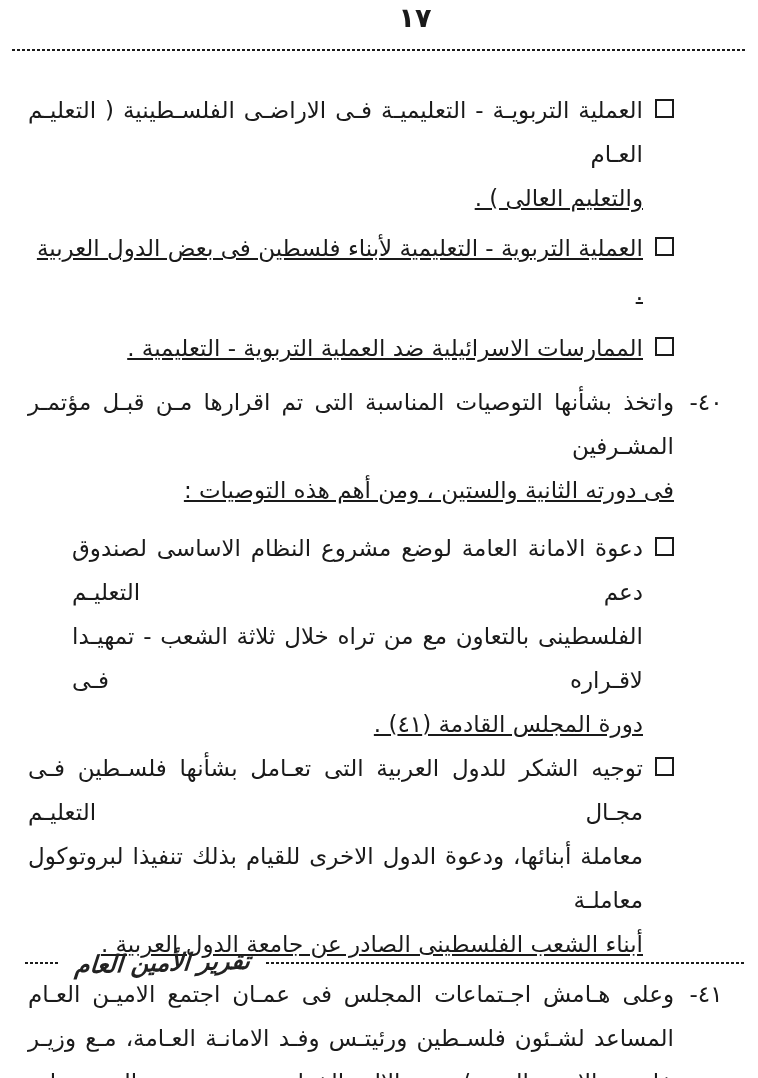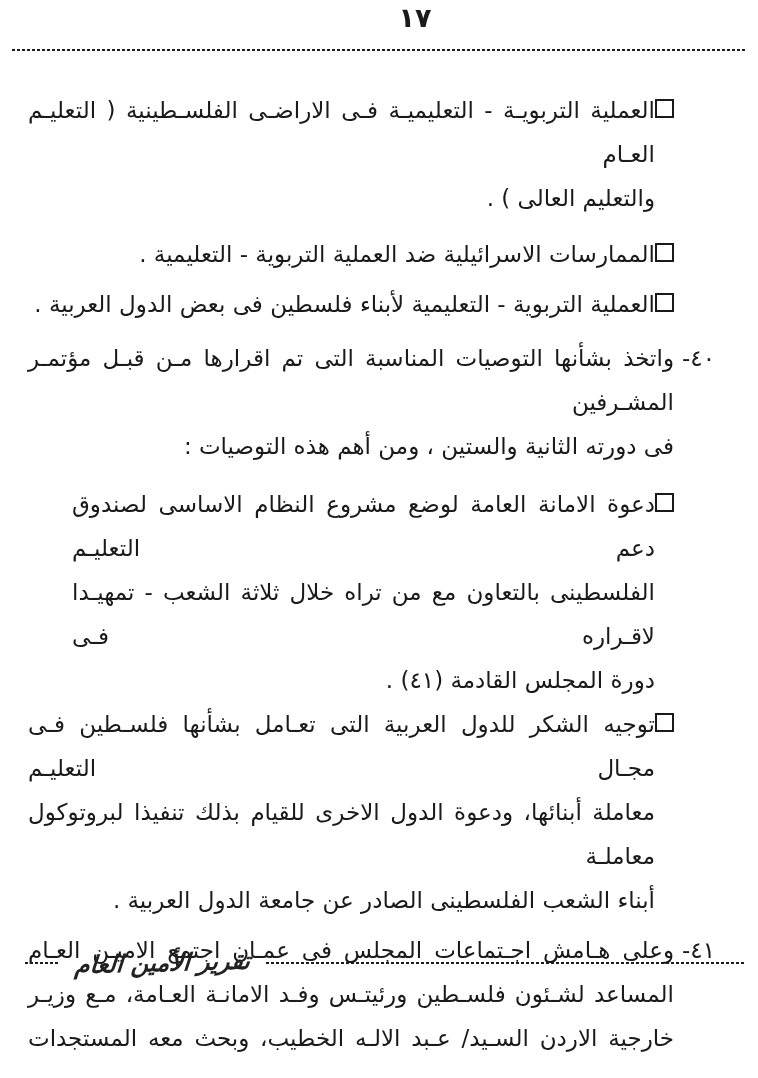--- a/index.html
+++ b/index.html
@@ -35,43 +35,44 @@
     top: 49px; left: 12px; right: 13px;
   }
   
   .content {
     position: absolute;
     top: 88px; right: 28px; left: 28px;
     font-size: 23px;
     line-height: 44px;
   }
   .block { display: flex; direction: rtl; }
-  .cb-item { padding-right: 56px; }
+  .cb-item { padding-right: 56px; gap: 12px; }
   .num-item { gap: 8px; }
   .checkbox {
     flex: 0 0 auto;
     width: 15px; height: 15px;
     border: 2px solid #1a1a1a;
     margin-top: 11px;
     background: #ffffff;
   }
   .num {
     flex: 0 0 auto;
     min-width: 48px;
-    text-align: left;
+    text-align: center;
     white-space: nowrap;
   }
   .lines { flex: 1 1 auto; min-width: 0; }
   .line {
     text-align: justify;
     text-align-last: justify;
   }
   .line.last {
     text-align: right;
     text-align-last: right;
+    text-decoration: underline;
   }
   .mt12 { margin-top: 12px; }
   .mt6  { margin-top: 6px; }
   .mt10 { margin-top: 10px; }
   .mt14 { margin-top: 14px; margin-left: 44px; }
   .mt0  { margin-top: 0; }
   
   .footer {
     position: absolute;
     top: 948px; left: 25px; right: 13px;
@@ -103,31 +104,31 @@
   <div class="content">
 
     <div class="block cb-item">
       <span class="checkbox"></span>
       <div class="lines">
         <div class="line">العملية التربويـة - التعليميـة فـى الاراضـى الفلسـطينية ( التعليـم العـام</div>
         <div class="line last">والتعليم العالى ) .</div>
       </div>
     </div>
 
+    <div class="block cb-item mt6">
+      <span class="checkbox"></span>
+      <div class="lines">
+        <div class="line last">العملية التربوية - التعليمية لأبناء فلسطين فى بعض الدول العربية .</div>
+      </div>
+    </div>
+
     <div class="block cb-item mt12">
       <span class="checkbox"></span>
       <div class="lines">
         <div class="line last">الممارسات الاسرائيلية ضد العملية التربوية - التعليمية .</div>
-      </div>
-    </div>
-
-    <div class="block cb-item mt6">
-      <span class="checkbox"></span>
-      <div class="lines">
-        <div class="line last">العملية التربوية - التعليمية لأبناء فلسطين فى بعض الدول العربية .</div>
       </div>
     </div>
 
     <div class="block num-item mt10">
       <span class="num">٤٠-</span>
       <div class="lines">
         <div class="line">واتخذ بشأنها التوصيات المناسبة التى تم اقرارها مـن قبـل مؤتمـر المشـرفين</div>
         <div class="line last">فى دورته الثانية والستين ، ومن أهم هذه التوصيات :</div>
       </div>
     </div>

